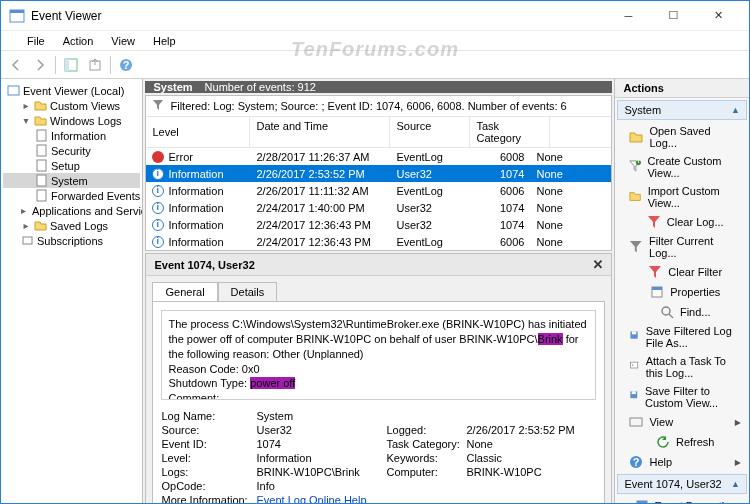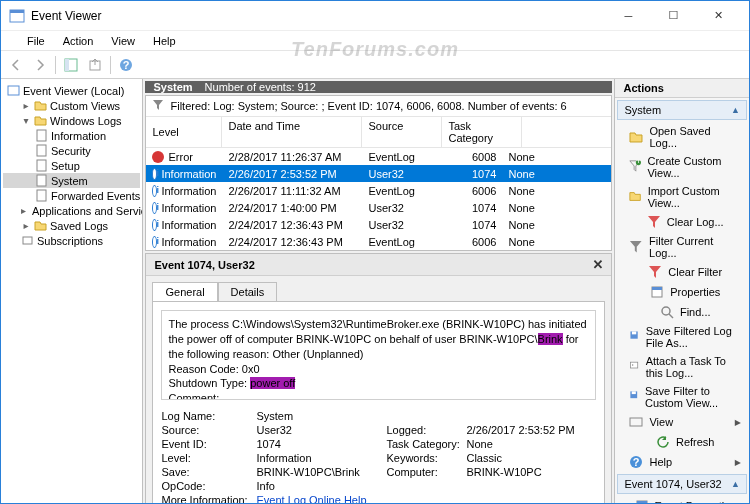--- a/index.html
+++ b/index.html
@@ -29,21 +29,21 @@
 .mheader { height: 22px; background: #606060; color: #fff; display: flex; align-items: center; padding: 0 8px; gap: 12px; margin: 2px; }
 .mheader .lbl { font-weight: bold; }
 .eventpane { margin: 0 2px; border: 1px solid #bfbfbf; background: #fff; flex: 0 0 150px; display: flex; flex-direction: column; }
 .filterbar { display: flex; align-items: center; padding: 3px 6px; gap: 6px; border-bottom: 1px solid #e5e5e5; font-size: 10px; }
 .grid { font-size: 11px; }
 .gridhead { display: flex; background: #fff; border-bottom: 1px solid #e5e5e5; }
 .gridhead div { padding: 3px 6px; border-right: 1px solid #e5e5e5; }
 .gridbody .row { display: flex; align-items: center; height: 17px; }
 .gridbody .row.sel { background: #0078d7; color: #fff; }
 .gridbody .row div { padding: 1px 6px; overflow: hidden; white-space: nowrap; }
-.c-lvl { width: 76px; display:flex; align-items:center; gap:4px; }
+.c-lvl { width: 104px; display:flex; align-items:center; gap:4px; }
 .c-dt { width: 140px; }
 .c-src { width: 80px; }
 .c-eid { width: 60px; text-align: right; }
 .c-tc { width: 80px; }
 .lvlicon { width: 12px; height: 12px; border-radius: 50%; display:inline-block; }
 .lvl-err { background: #d63636; }
 .lvl-info { background: #fff; border: 1px solid #2a7bd1; position:relative; }
 .lvl-info::after { content:"i"; color:#2a7bd1; font-weight:bold; font-size:9px; position:absolute; left:3px; top:-1px; }
 .detailpane { margin: 2px; border: 1px solid #bfbfbf; background: #f0f0f0; flex: 1; display: flex; flex-direction: column; }
 .dheader { height: 22px; background: #e8e8e8; display: flex; align-items: center; padding: 0 8px; font-weight: bold; border-bottom: 1px solid #cfcfcf; }
@@ -293,21 +293,21 @@
             <div class="k">Logged:</div>
             <div>2/26/2017 2:53:52 PM</div>
           <div class="k">Event ID:</div>
             <div>1074</div>
             <div class="k">Task Category:</div>
             <div>None</div>
           <div class="k">Level:</div>
             <div>Information</div>
             <div class="k">Keywords:</div>
             <div>Classic</div>
-          <div class="k">Save:</div>
+          <div class="k">Logs:</div>
             <div>BRINK-W10PC\Brink</div>
             <div class="k">Computer:</div>
             <div>BRINK-W10PC</div>
           <div class="k">OpCode:</div>
             <div>Info</div>
             <div></div>
             <div></div>
           <div class="k">More Information:</div>
             <div><a href="#">Event Log Online Help</a></div>
             <div></div>

